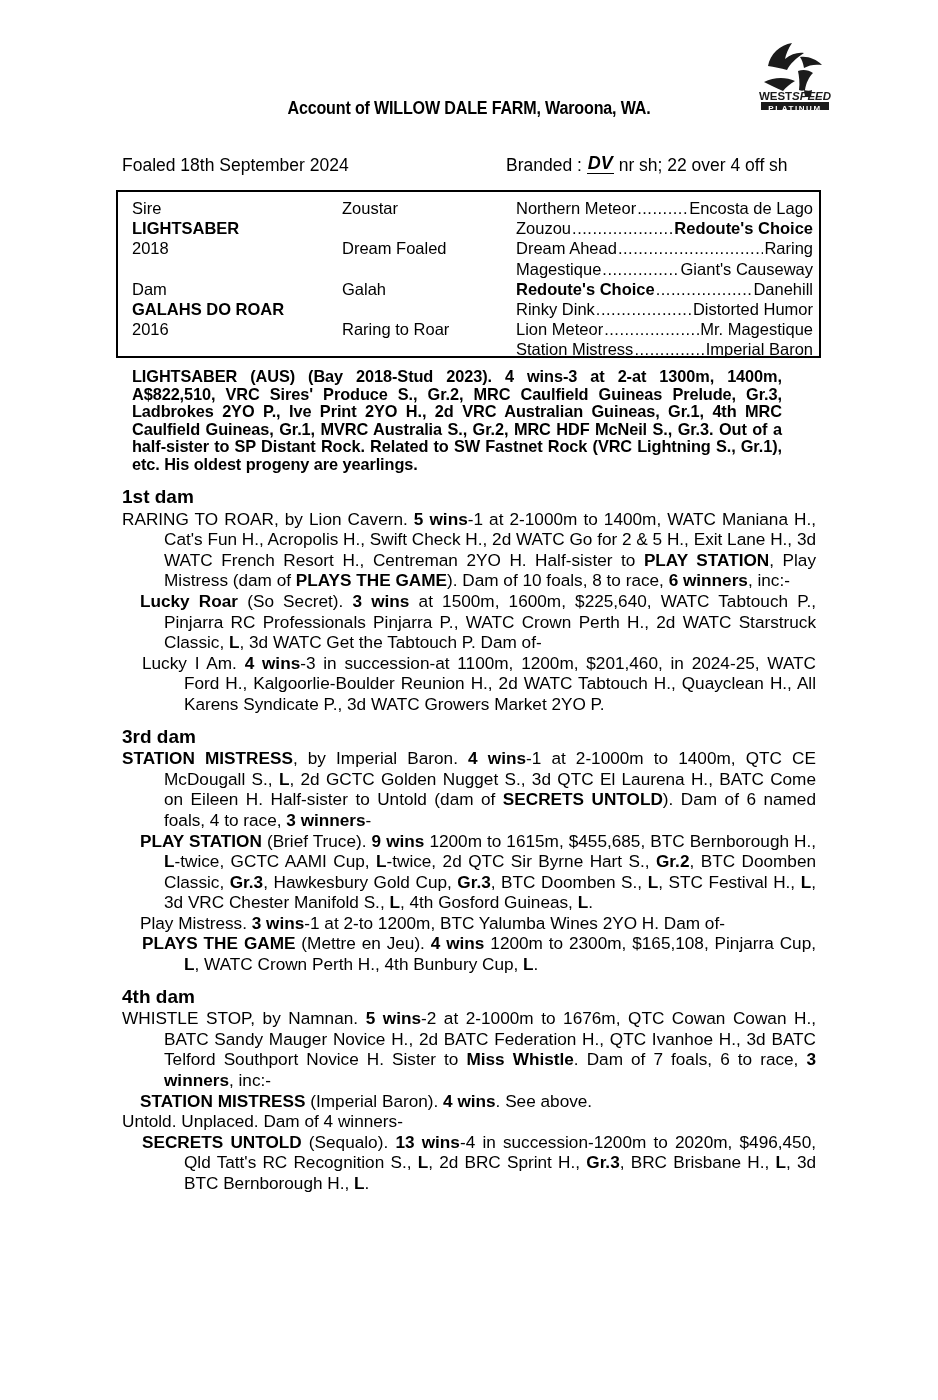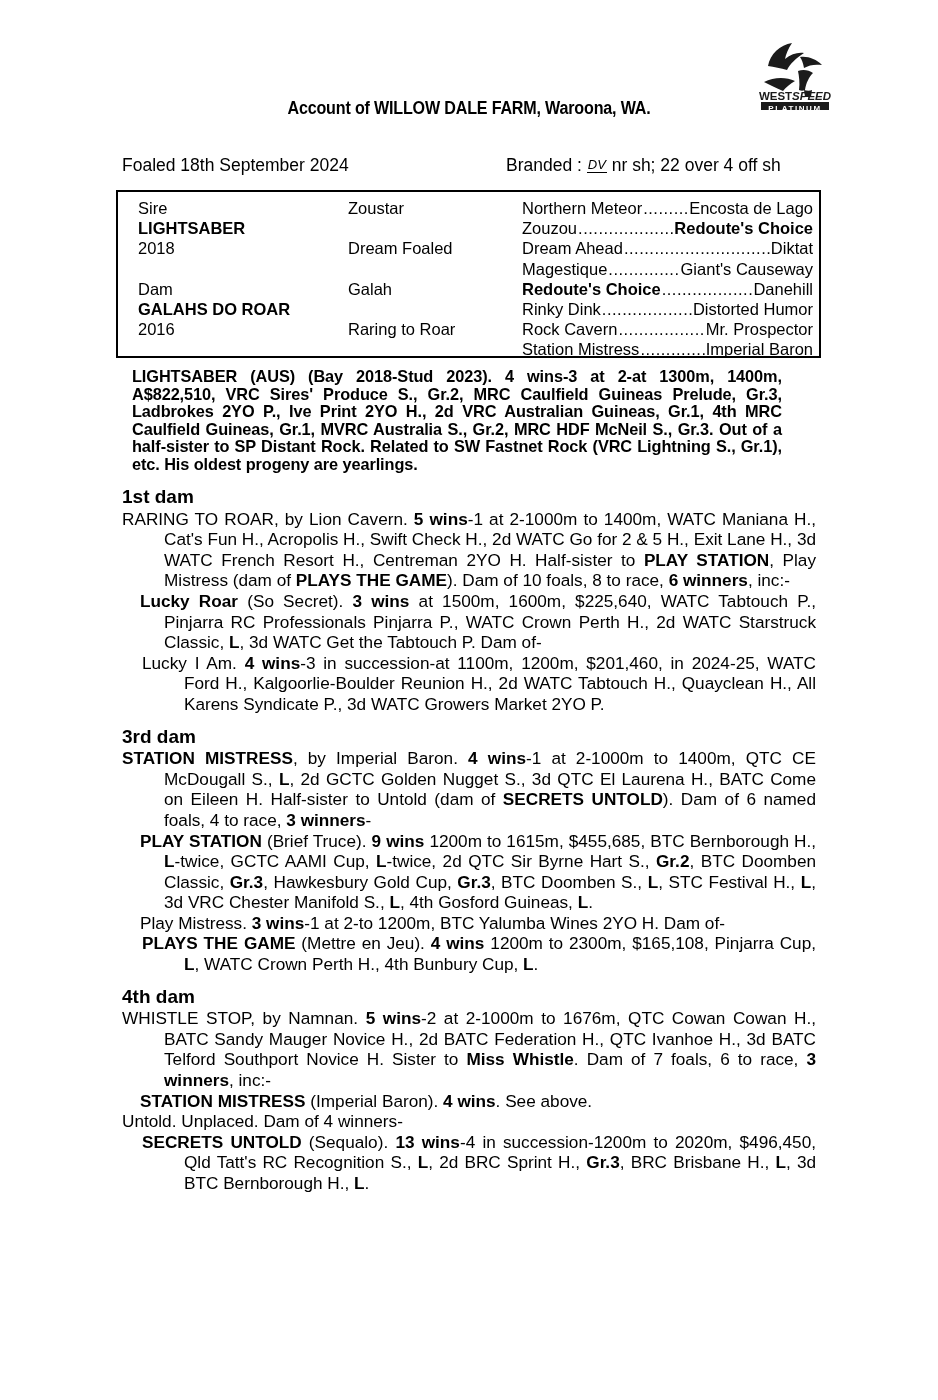--- a/index.html
+++ b/index.html
@@ -89,22 +89,22 @@
     left: 122px;
     right: 118px;
     top: 155px;
     height: 26px;
     font-size: 17.5px;
   }
   .foaled { position: absolute; left: 0; top: 0; white-space: nowrap; }
   .branded { position: absolute; left: 384px; top: 0; white-space: nowrap; }
   .brandmark {
     font-style: italic;
-    font-weight: normal;
-    font-size: 13px;
+    font-weight: bold;
+    font-size: 18px;
     border-bottom: 1.6px solid #000;
     padding: 0 1px 0 1px;
     position: relative;
     top: -2px;
   }
 
   
   .ped-table {
     position: absolute;
     left: 116px;
@@ -114,21 +114,21 @@
     border: 2.2px solid #000;
     box-sizing: border-box;
   }
   .ped-grid {
     position: relative;
     width: 100%;
     height: 100%;
   }
   .ped-row {
     position: absolute;
-    left: 12px;
+    left: 6px;
     right: 0;
     height: 24px;
     font-size: 16.5px;
     line-height: 24px;
     white-space: nowrap;
   }
   .col-a { position: absolute; left: 8px;   top: 0; }
   .col-b { position: absolute; left: 218px; top: 0; }
   .col-c {
     position: absolute;
@@ -240,21 +240,21 @@
             <span class="gp-leader"> ..........................................................................................</span>
             <span class="gp-gp bold">Redoute's Choice</span>
           </span>
         </div>
         <div class="ped-row" style="top: 44.4px;">
           <span class="col-a">2018</span>
           <span class="col-b">Dream Foaled</span>
           <span class="col-c">
             <span class="gp-name">Dream Ahead</span>
             <span class="gp-leader"> ..........................................................................................</span>
-            <span class="gp-gp">Diktat</span>
+            <span class="gp-gp">Raring</span>
           </span>
         </div>
         <div class="ped-row" style="top: 64.6px;">
           <span class="col-a"></span>
           <span class="col-b"></span>
           <span class="col-c">
             <span class="gp-name">Magestique</span>
             <span class="gp-leader"> ..........................................................................................</span>
             <span class="gp-gp">Giant's Causeway</span>
           </span>
@@ -274,23 +274,23 @@
           <span class="col-c">
             <span class="gp-name">Rinky Dink</span>
             <span class="gp-leader"> ..........................................................................................</span>
             <span class="gp-gp">Distorted Humor</span>
           </span>
         </div>
         <div class="ped-row" style="top: 125.2px;">
           <span class="col-a">2016</span>
           <span class="col-b">Raring to Roar</span>
           <span class="col-c">
-            <span class="gp-name">Rock Cavern</span>
-            <span class="gp-leader"> ..........................................................................................</span>
-            <span class="gp-gp">Mr. Prospector</span>
+            <span class="gp-name">Lion Meteor</span>
+            <span class="gp-leader"> ..........................................................................................</span>
+            <span class="gp-gp">Mr. Magestique</span>
           </span>
         </div>
         <div class="ped-row" style="top: 145.4px;">
           <span class="col-a"></span>
           <span class="col-b"></span>
           <span class="col-c">
             <span class="gp-name">Station Mistress</span>
             <span class="gp-leader"> ..........................................................................................</span>
             <span class="gp-gp">Imperial Baron</span>
           </span>

